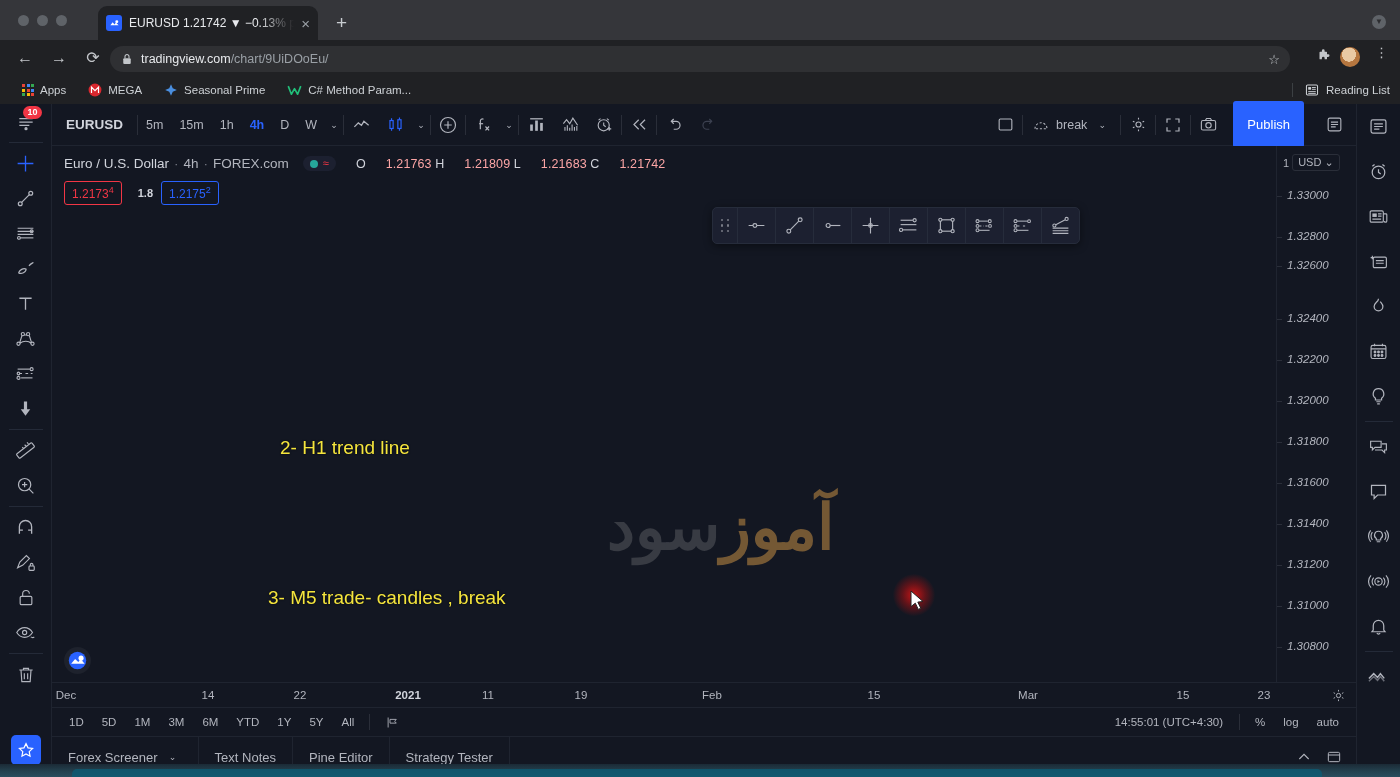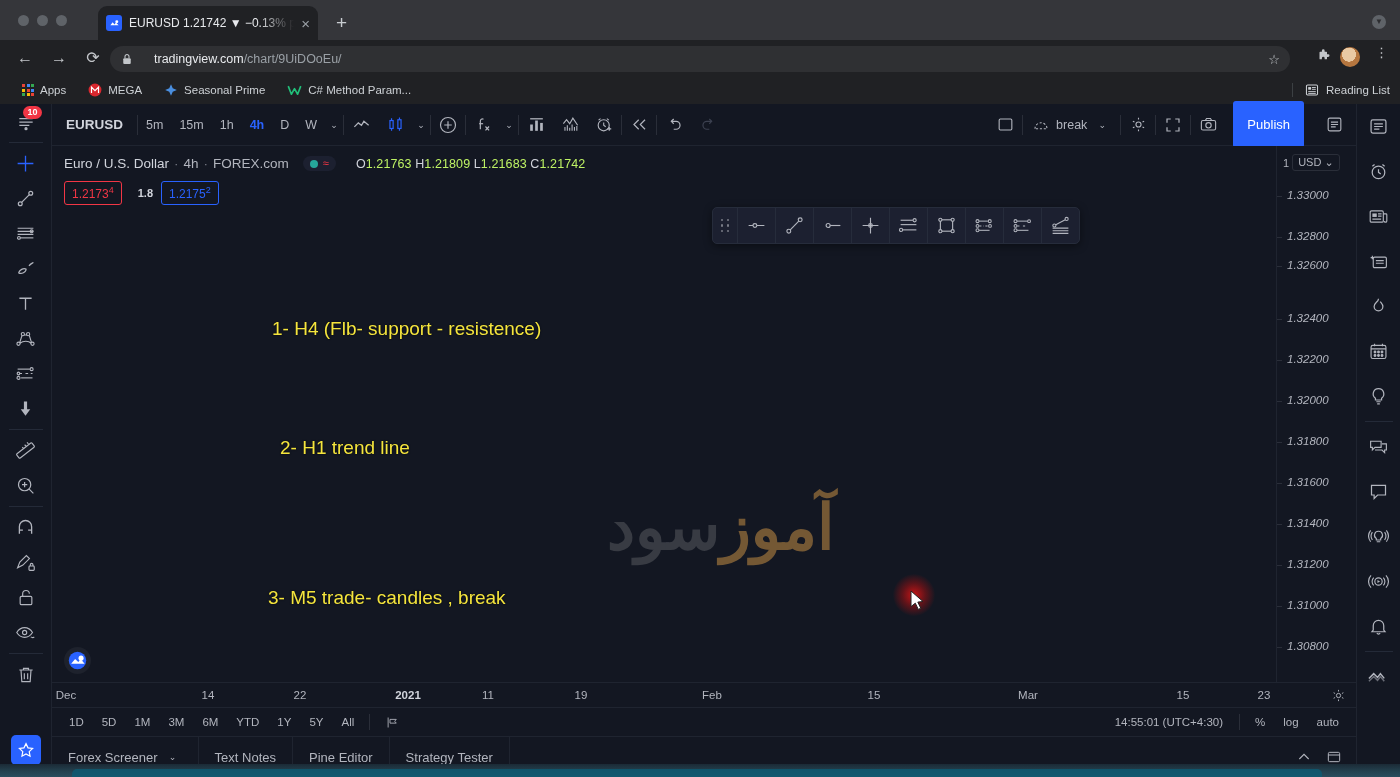--- a/index.html
+++ b/index.html
@@ -44,21 +44,21 @@
   }
 
   .browser-nav {
     position:absolute; left:0; top:40px; width:1400px; height:36px;
     background:#202124; display:flex; align-items:center;
   }
   .nav-ico { width:22px; height:22px; color:#c3c6ca; font-size:16px; line-height:22px; text-align:center; }
   .omnibox {
     position:absolute; left:110px; top:46px; width:1180px; height:26px;
     background:#2f3033; border-radius:13px;
-    display:flex; align-items:center; padding:0 12px; gap:22px;
+    display:flex; align-items:center; padding:0 12px; gap:9px;
   }
   .lock { font-size:10px; color:#c3c6ca; }
   .url { font-size:12.5px; color:#9aa0a6; white-space:nowrap; }
   .url b { color:#e8eaed; font-weight:400; }
   .omni-star { position:absolute; right:10px; color:#c3c6ca; font-size:13px; }
   .ext-ico { position:absolute; top:48px; color:#c3c6ca; font-size:14px; }
   .avatar {
     position:absolute; right:40px; top:47px; width:20px; height:20px; border-radius:50%;
     background: radial-gradient(circle at 45% 38%, #e9c9a3 0 42%, #b5763f 43% 100%);
   }
@@ -132,21 +132,21 @@
   .lg-name { color:#d1d4dc; }
   .lg-dot { color:#787b86; margin:0 5px; }
   .lg-sub { color:#b2b5be; }
   .mkt-pill {
     display:inline-flex; align-items:center; gap:5px; margin-left:14px;
     background:#1c2030; border-radius:10px; padding:2px 7px;
   }
   .mkt-dot { width:8px; height:8px; border-radius:50%; background:#26a69a; display:block; }
   .mkt-tilde { color:#f23645; font-size:11px; line-height:1; }
   .ohlc { margin-left:20px; font-size:12.5px; color:#d1d4dc; letter-spacing:.1px; }
-  .ohlc span { color:#bef264; }
+  .ohlc span { color:#fca5a5;margin-left:20px; }
   .ohlc em { font-style:normal; color:#d1d4dc; }
   .legend-row2 { display:flex; align-items:center; gap:8px; margin-top:10px; }
   .bid {
     border:1px solid #f23645; color:#f23645; border-radius:3px;
     font-size:12px; padding:3px 7px;
   }
   .bid sup, .ask sup { font-size:9px; }
   .spread { color:#d1d4dc; font-size:11px; font-weight:700;margin-left:8px; }
   .ask {
     border:1px solid #2962ff; color:#2962ff; border-radius:3px;
@@ -662,21 +662,20 @@
         </div>
         <div class="legend-row2">
           <span class="bid"><span>1.2173</span><sup>4</sup></span>
           <span class="spread">1.8</span>
           <span class="ask"><span>1.2175</span><sup>2</sup></span>
         </div>
       </div>
 
       <div class="watermark"><span class="hl">آموز</span><span>سود</span></div>
 
-      <div class="anno" style="left:220px; top:172px">1- H4 (Flb- support - resistence)</div>
       <div class="anno" style="left:228px; top:291px">2- H1 trend line</div>
       <div class="anno" style="left:216px; top:441px">3- M5 trade- candles , break</div>
 
       <div class="cursor-glow"></div>
       <div class="cursor-arrow">
         <svg width="15" height="21" viewBox="0 0 15 21">
             <path d="M1 1l12 10.5-5.2.6 3 6.1-2.5 1.2-3-6.2-4.3 3.4z" fill="#fff" stroke="#222" stroke-width="1"></path>
           </svg>
       </div>
 

